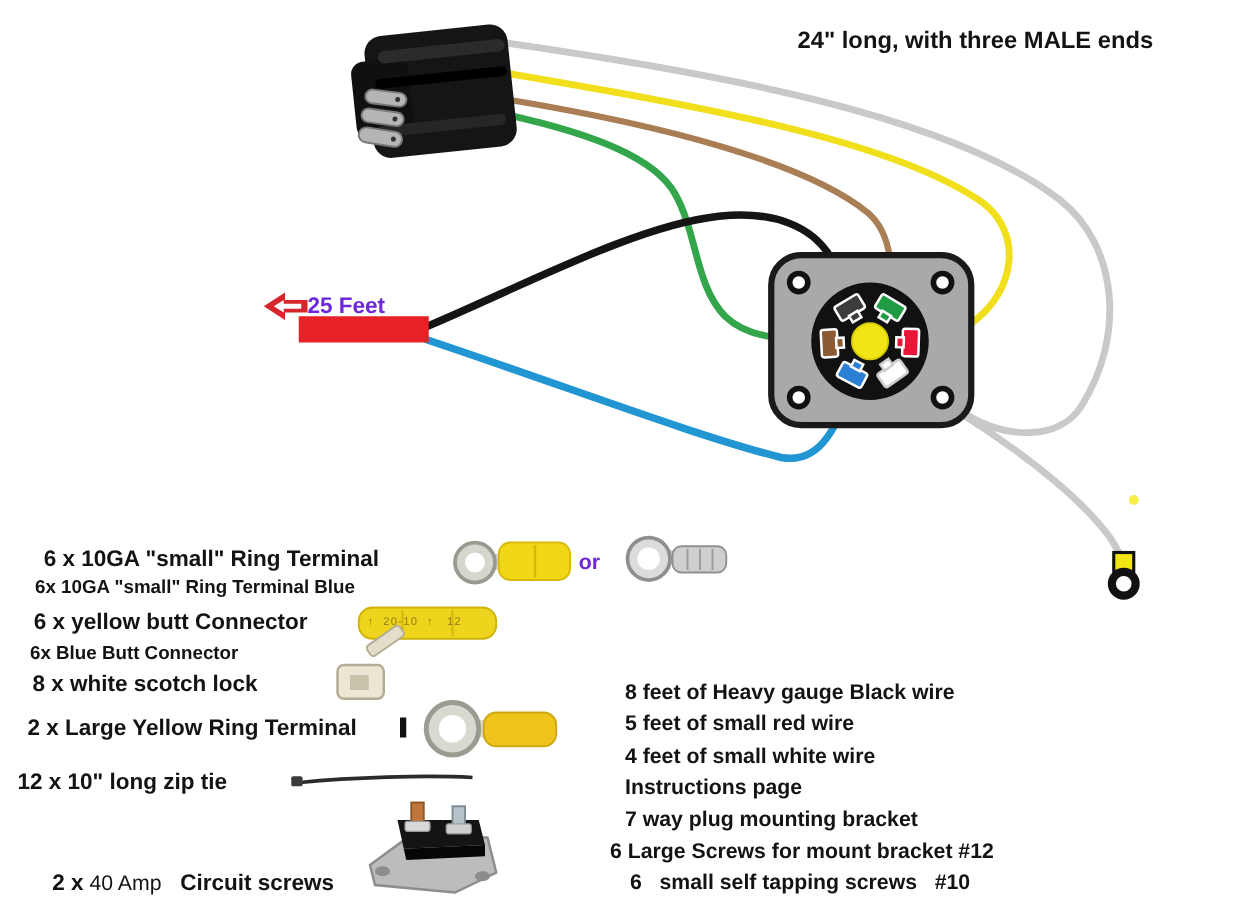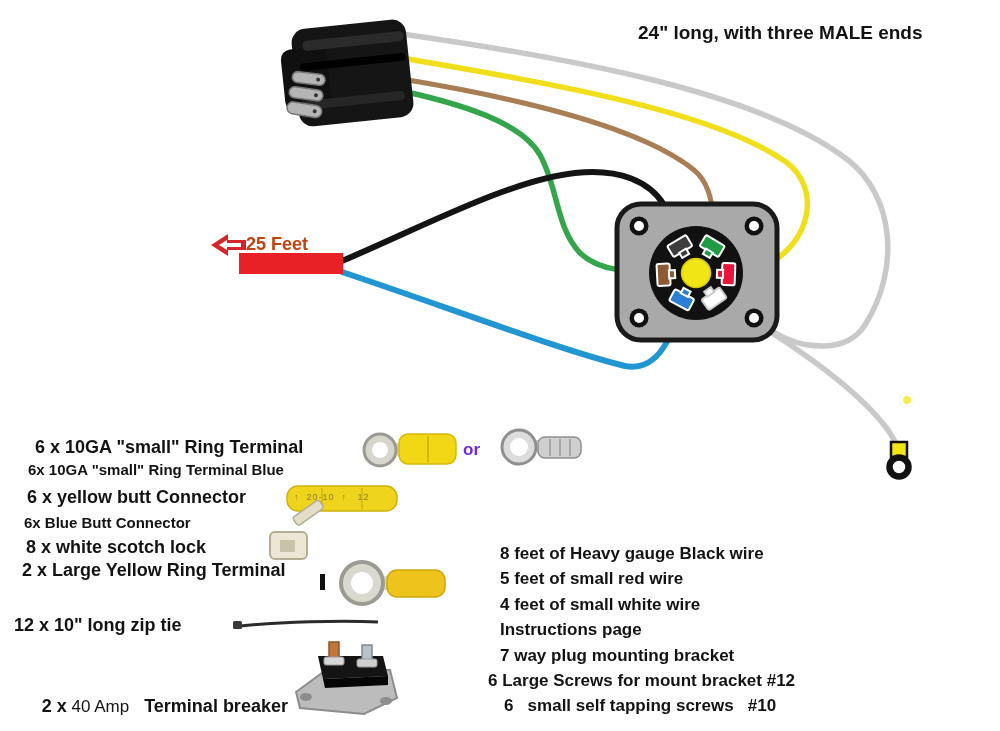--- a/index.html
+++ b/index.html
@@ -3,21 +3,21 @@
 <meta charset="utf-8">
 <style>
   html,body{margin:0;padding:0;background:#ffffff;}
   .stage{
     position:relative;width:1000px;height:731px;background:#ffffff;overflow:hidden;
     font-family:"Liberation Sans","DejaVu Sans",sans-serif;color:#111;
   }
   .stage svg{position:absolute;left:0;top:0;}
   .txt{position:absolute;white-space:pre;}
   .note-line{font-size:19px;font-weight:bold;color:#131313;}
-  .len-label{font-size:18px;font-weight:bold;color:#c2410c;}
+  .len-label{font-size:18px;font-weight:bold;color:#6d28d9;}
   .or-label{font-size:17px;font-weight:bold;color:#6d28d9;}
   .lp{color:#131313;}
   .lp-b18{font-size:18px;font-weight:bold;}
   .lp-b15{font-size:15px;font-weight:bold;}
   .lp-r17{font-size:17px;font-weight:normal;}
   .marking{font-size:9px;color:#8f7d1a;letter-spacing:1px;}
   .right-list{position:absolute;left:488px;top:541px;}
   .right-list .rp{font-size:17px;font-weight:bold;line-height:25.4px;color:#131313;white-space:pre;padding-left:12px;}
   .right-list .rp.flush{padding-left:0;}
   .right-list .rp.indent{padding-left:16px;}
@@ -198,24 +198,24 @@
 
   <div class="txt len-label" style="left:246px;top:234px;">25 Feet</div>
 
   <div class="txt lp lp-b18" style="left:35px;top:437px;">6 x 10GA "small" Ring Terminal</div>
   <div class="txt lp lp-b15" style="left:28px;top:461px;">6x 10GA "small" Ring Terminal Blue</div>
   <div class="txt or-label" style="left:463px;top:440px;">or</div>
   <div class="txt lp lp-b18" style="left:27px;top:487px;">6 x yellow butt Connector</div>
   <div class="txt marking" style="left:294px;top:492px;">↑  20-10  ↑   12</div>
   <div class="txt lp lp-b15" style="left:24px;top:514px;">6x Blue Butt Connector</div>
   <div class="txt lp lp-b18" style="left:26px;top:537px;">8 x white scotch lock</div>
-  <div class="txt lp lp-b18" style="left:22px;top:560px;">2 x Large Yellow Ring Terminal</div>
+  <div class="txt lp lp-b18" style="left:22px;top:572px;">2 x Large Yellow Ring Terminal</div>
   <div class="txt lp lp-b18" style="left:14px;top:615px;">12 x 10" long zip tie</div>
   <div class="txt lp" style="left:24px;top:678px;">
-    <span class="lp-b18">2 x</span><span class="lp-r17"> 40 Amp</span><span class="lp-b18">   Terminal breaker</span>
+    <span class="lp-b18">2 x</span><span class="lp-r17"> 40 Amp</span><span class="lp-b18">   Circuit screws</span>
   </div>
 
   <div class="right-list">
     <div class="rp">8 feet of Heavy gauge Black wire</div>
     <div class="rp">5 feet of small red wire</div>
     <div class="rp">4 feet of small white wire</div>
     <div class="rp">Instructions page</div>
     <div class="rp">7 way plug mounting bracket</div>
     <div class="rp flush">6 Large Screws for mount bracket #12</div>
     <div class="rp indent">6   small self tapping screws   #10</div>

